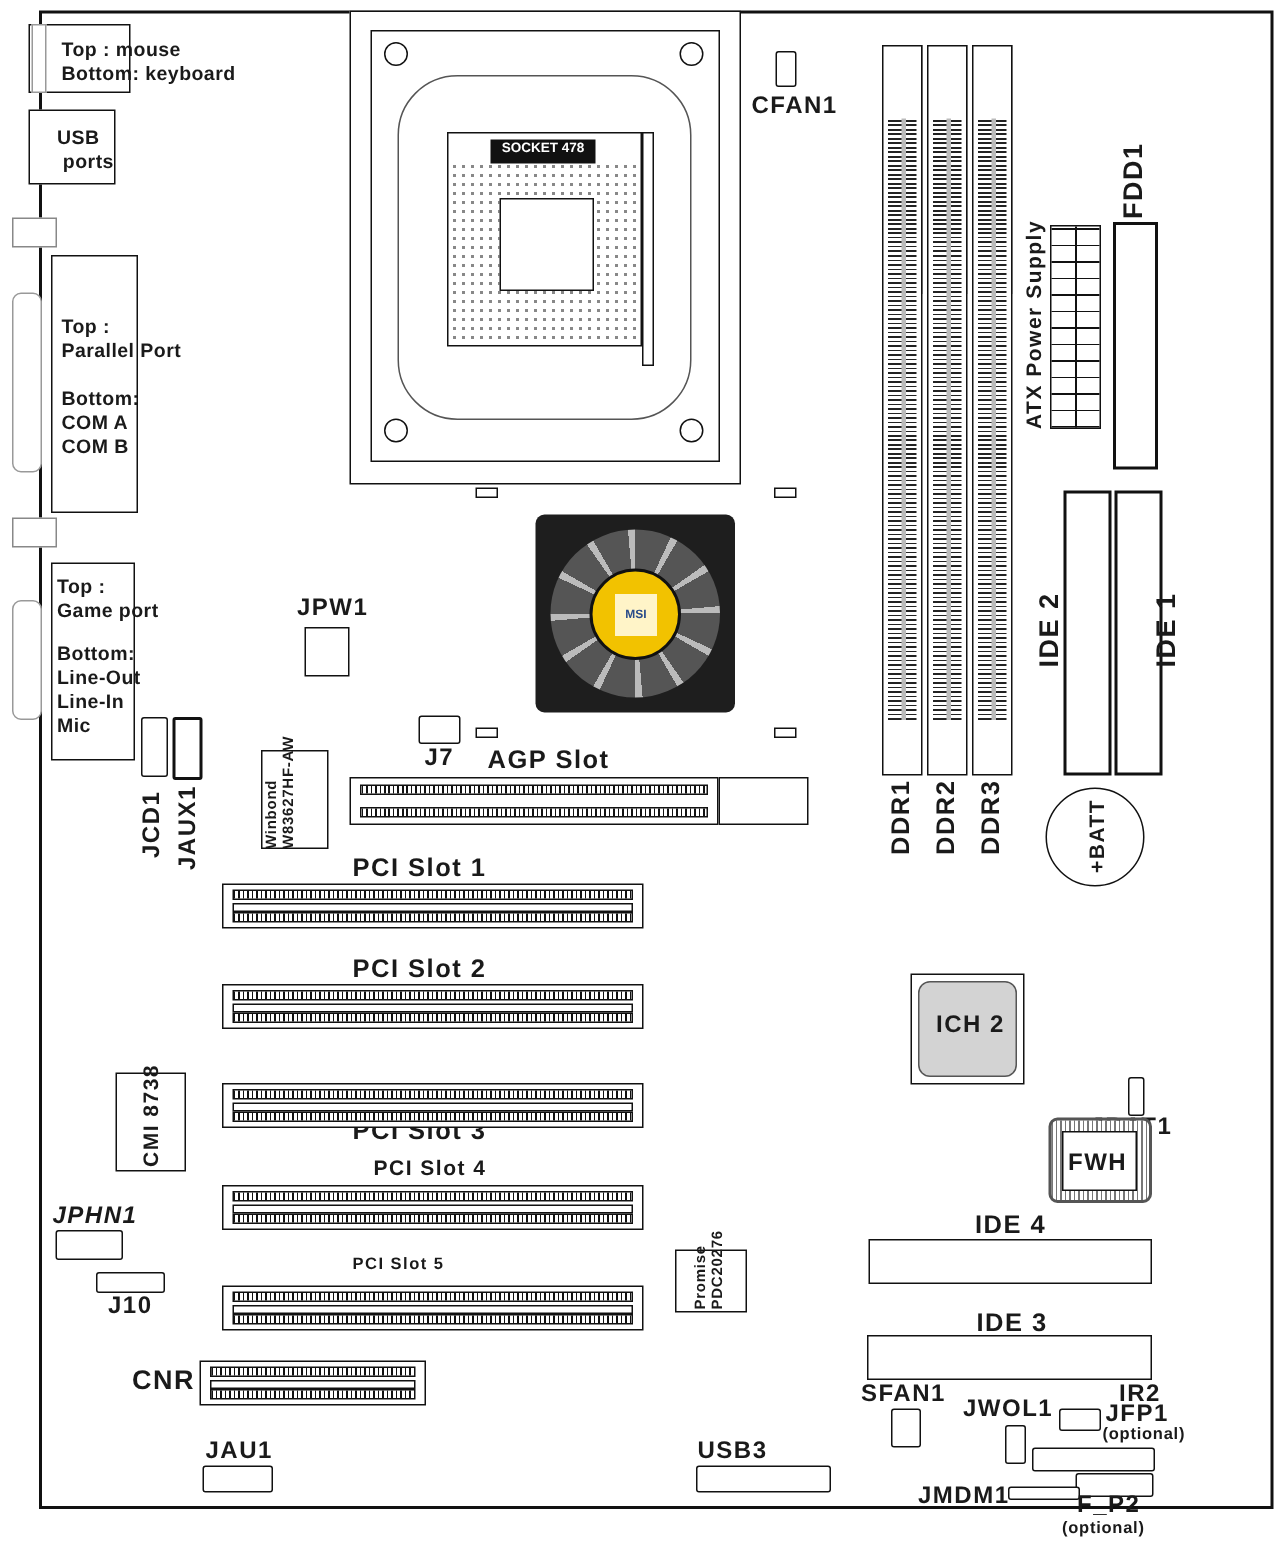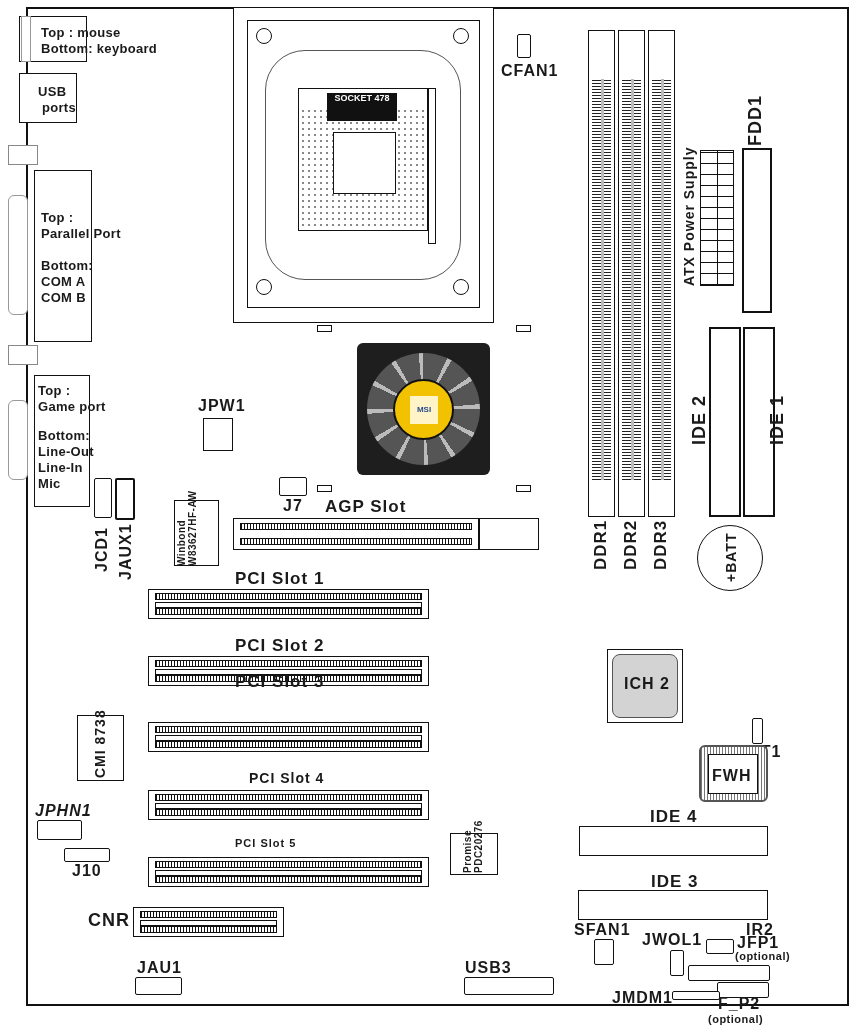--- a/index.html
+++ b/index.html
@@ -67,21 +67,21 @@
 <div class="box" style="left:233px;top:7px;width:261px;height:316px;"></div>
 <div class="box" style="left:247px;top:20px;width:233px;height:288px;"></div>
 <div class="box" style="left:256px;top:28px;width:16px;height:16px;border-radius:50%;"></div>
 <div class="box" style="left:453px;top:28px;width:16px;height:16px;border-radius:50%;"></div>
 <div class="box" style="left:256px;top:279px;width:16px;height:16px;border-radius:50%;"></div>
 <div class="box" style="left:453px;top:279px;width:16px;height:16px;border-radius:50%;"></div>
 <div class="box" style="left:265px;top:50px;width:196px;height:230px;border-radius:40px;border-color:#555;"></div>
 <div class="box" style="left:298px;top:88px;width:130px;height:143px;"></div>
 <div class="abs" style="left:300px;top:108px;width:126px;height:120px;background:radial-gradient(circle,#888 1px,transparent 1.2px) 0 0/6px 6px;"></div>
 <div class="box" style="left:333px;top:132px;width:63px;height:62px;"></div>
-<div class="abs" style="left:327px;top:93px;width:70px;height:28px;background:#111;color:#fff;font-size:9px;font-weight:bold;text-align:center;line-height:11px;">SOCKET 478</div>
+<div class="abs" style="left:327px;top:93px;width:70px;height:16px;background:#111;color:#fff;font-size:9px;font-weight:bold;text-align:center;line-height:11px;">SOCKET 478</div>
 <div class="box" style="left:428px;top:88px;width:8px;height:156px;"></div>
 
 <div class="header" style="left:517px;top:34px;width:12px;height:22px;"></div>
 <div class="lbl" style="left:501px;top:63px;">CFAN1</div>
 
 <div class="abs" style="left:357px;top:343px;width:133px;height:132px;background:#1e1e1e;border-radius:6px;"></div>
 <div class="abs" style="left:367px;top:353px;width:113px;height:112px;border-radius:50%;background:repeating-conic-gradient(#555 0 25deg,#bbb 25deg 30deg);"></div>
 <div class="abs" style="left:393px;top:379px;width:61px;height:61px;border-radius:50%;background:#f2c200;border:2px solid #111;"></div>
 <div class="abs" style="left:410px;top:396px;width:28px;height:28px;background:#fff4c8;color:#2a4c8a;font-size:8px;font-weight:bold;text-align:center;line-height:28px;">MSI</div>
 
@@ -190,21 +190,21 @@
     <div class="rail" style="top:3px"></div>
     <div class="mid"></div>
     <div class="rail" style="bottom:3px"></div>
   </div>
 <div class="lbl" style="left:235px;top:637px;font-size:17px;">PCI Slot 2</div>
 <div class="slot" style="left:148px;top:656px;width:281px;height:30px;">
     <div class="rail" style="top:3px"></div>
     <div class="mid"></div>
     <div class="rail" style="bottom:3px"></div>
   </div>
-<div class="lbl" style="left:235px;top:673px;font-size:17px;">PCI Slot 3</div>
+<div class="lbl" style="left:235px;top:745px;font-size:17px;">PCI Slot 3</div>
 <div class="slot" style="left:148px;top:722px;width:281px;height:30px;">
     <div class="rail" style="top:3px"></div>
     <div class="mid"></div>
     <div class="rail" style="bottom:3px"></div>
   </div>
 <div class="lbl" style="left:249px;top:771px;font-size:14px;">PCI Slot 4</div>
 <div class="slot" style="left:148px;top:790px;width:281px;height:30px;">
     <div class="rail" style="top:3px"></div>
     <div class="mid"></div>
     <div class="rail" style="bottom:3px"></div>

